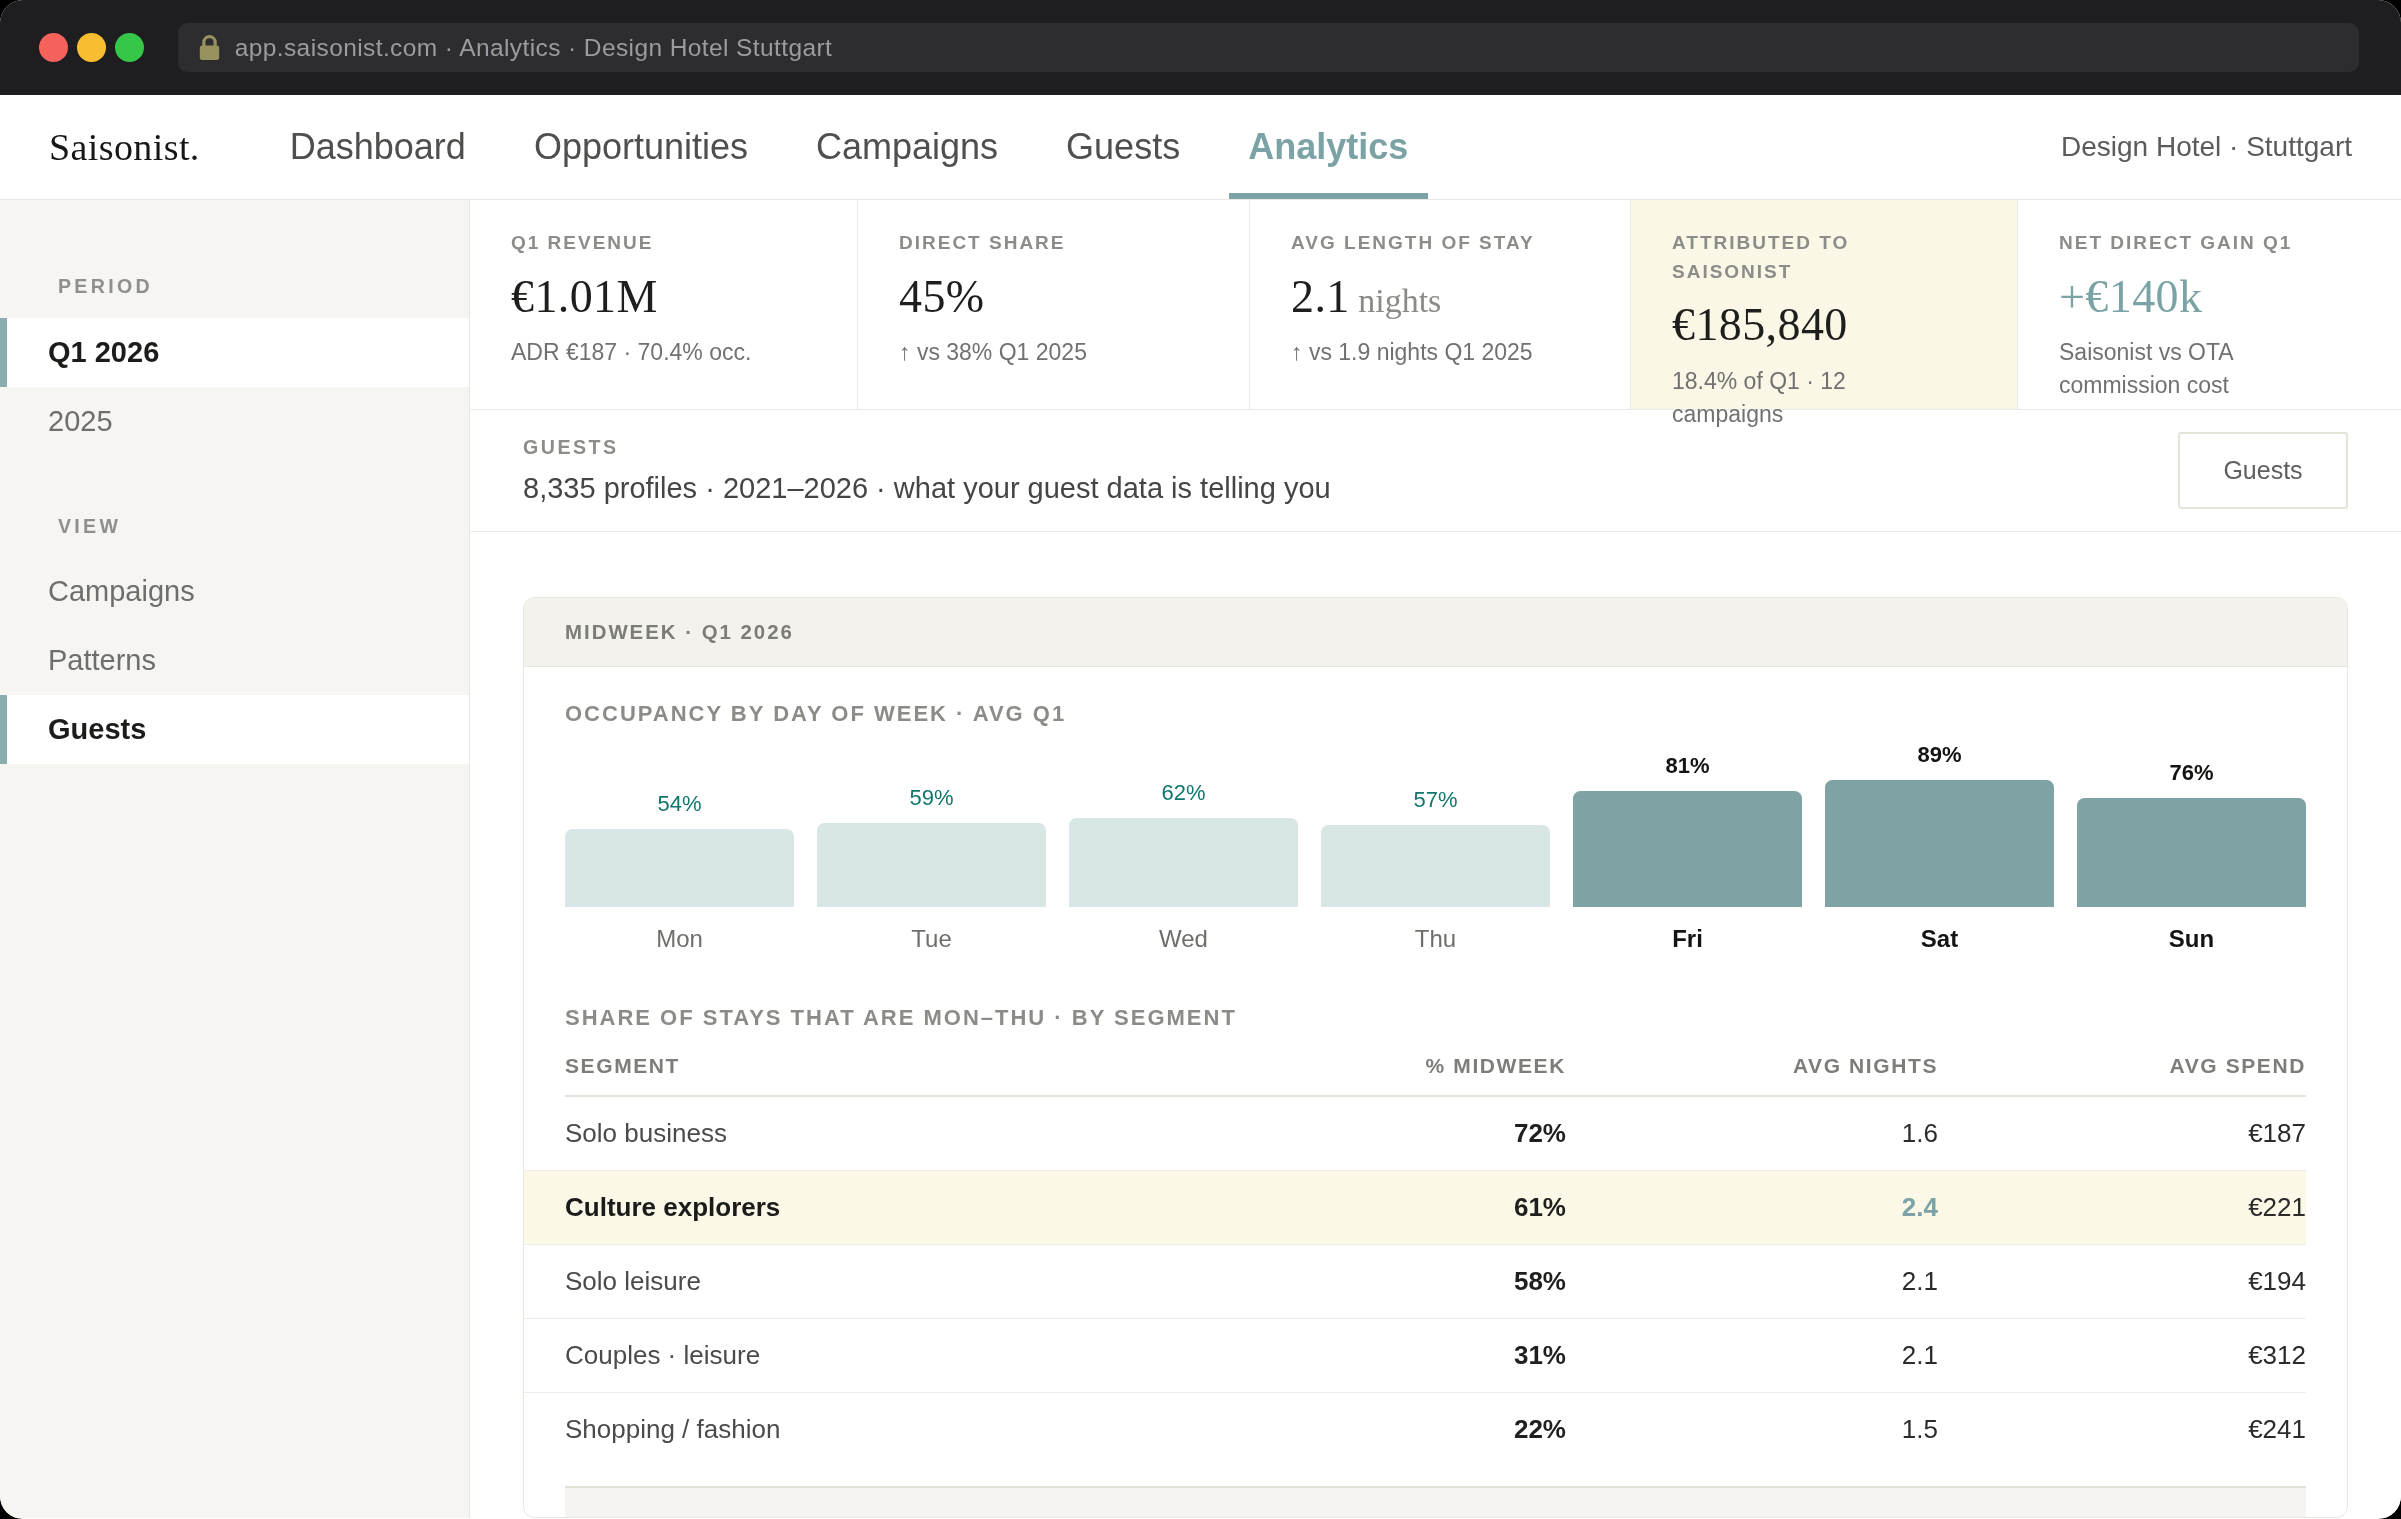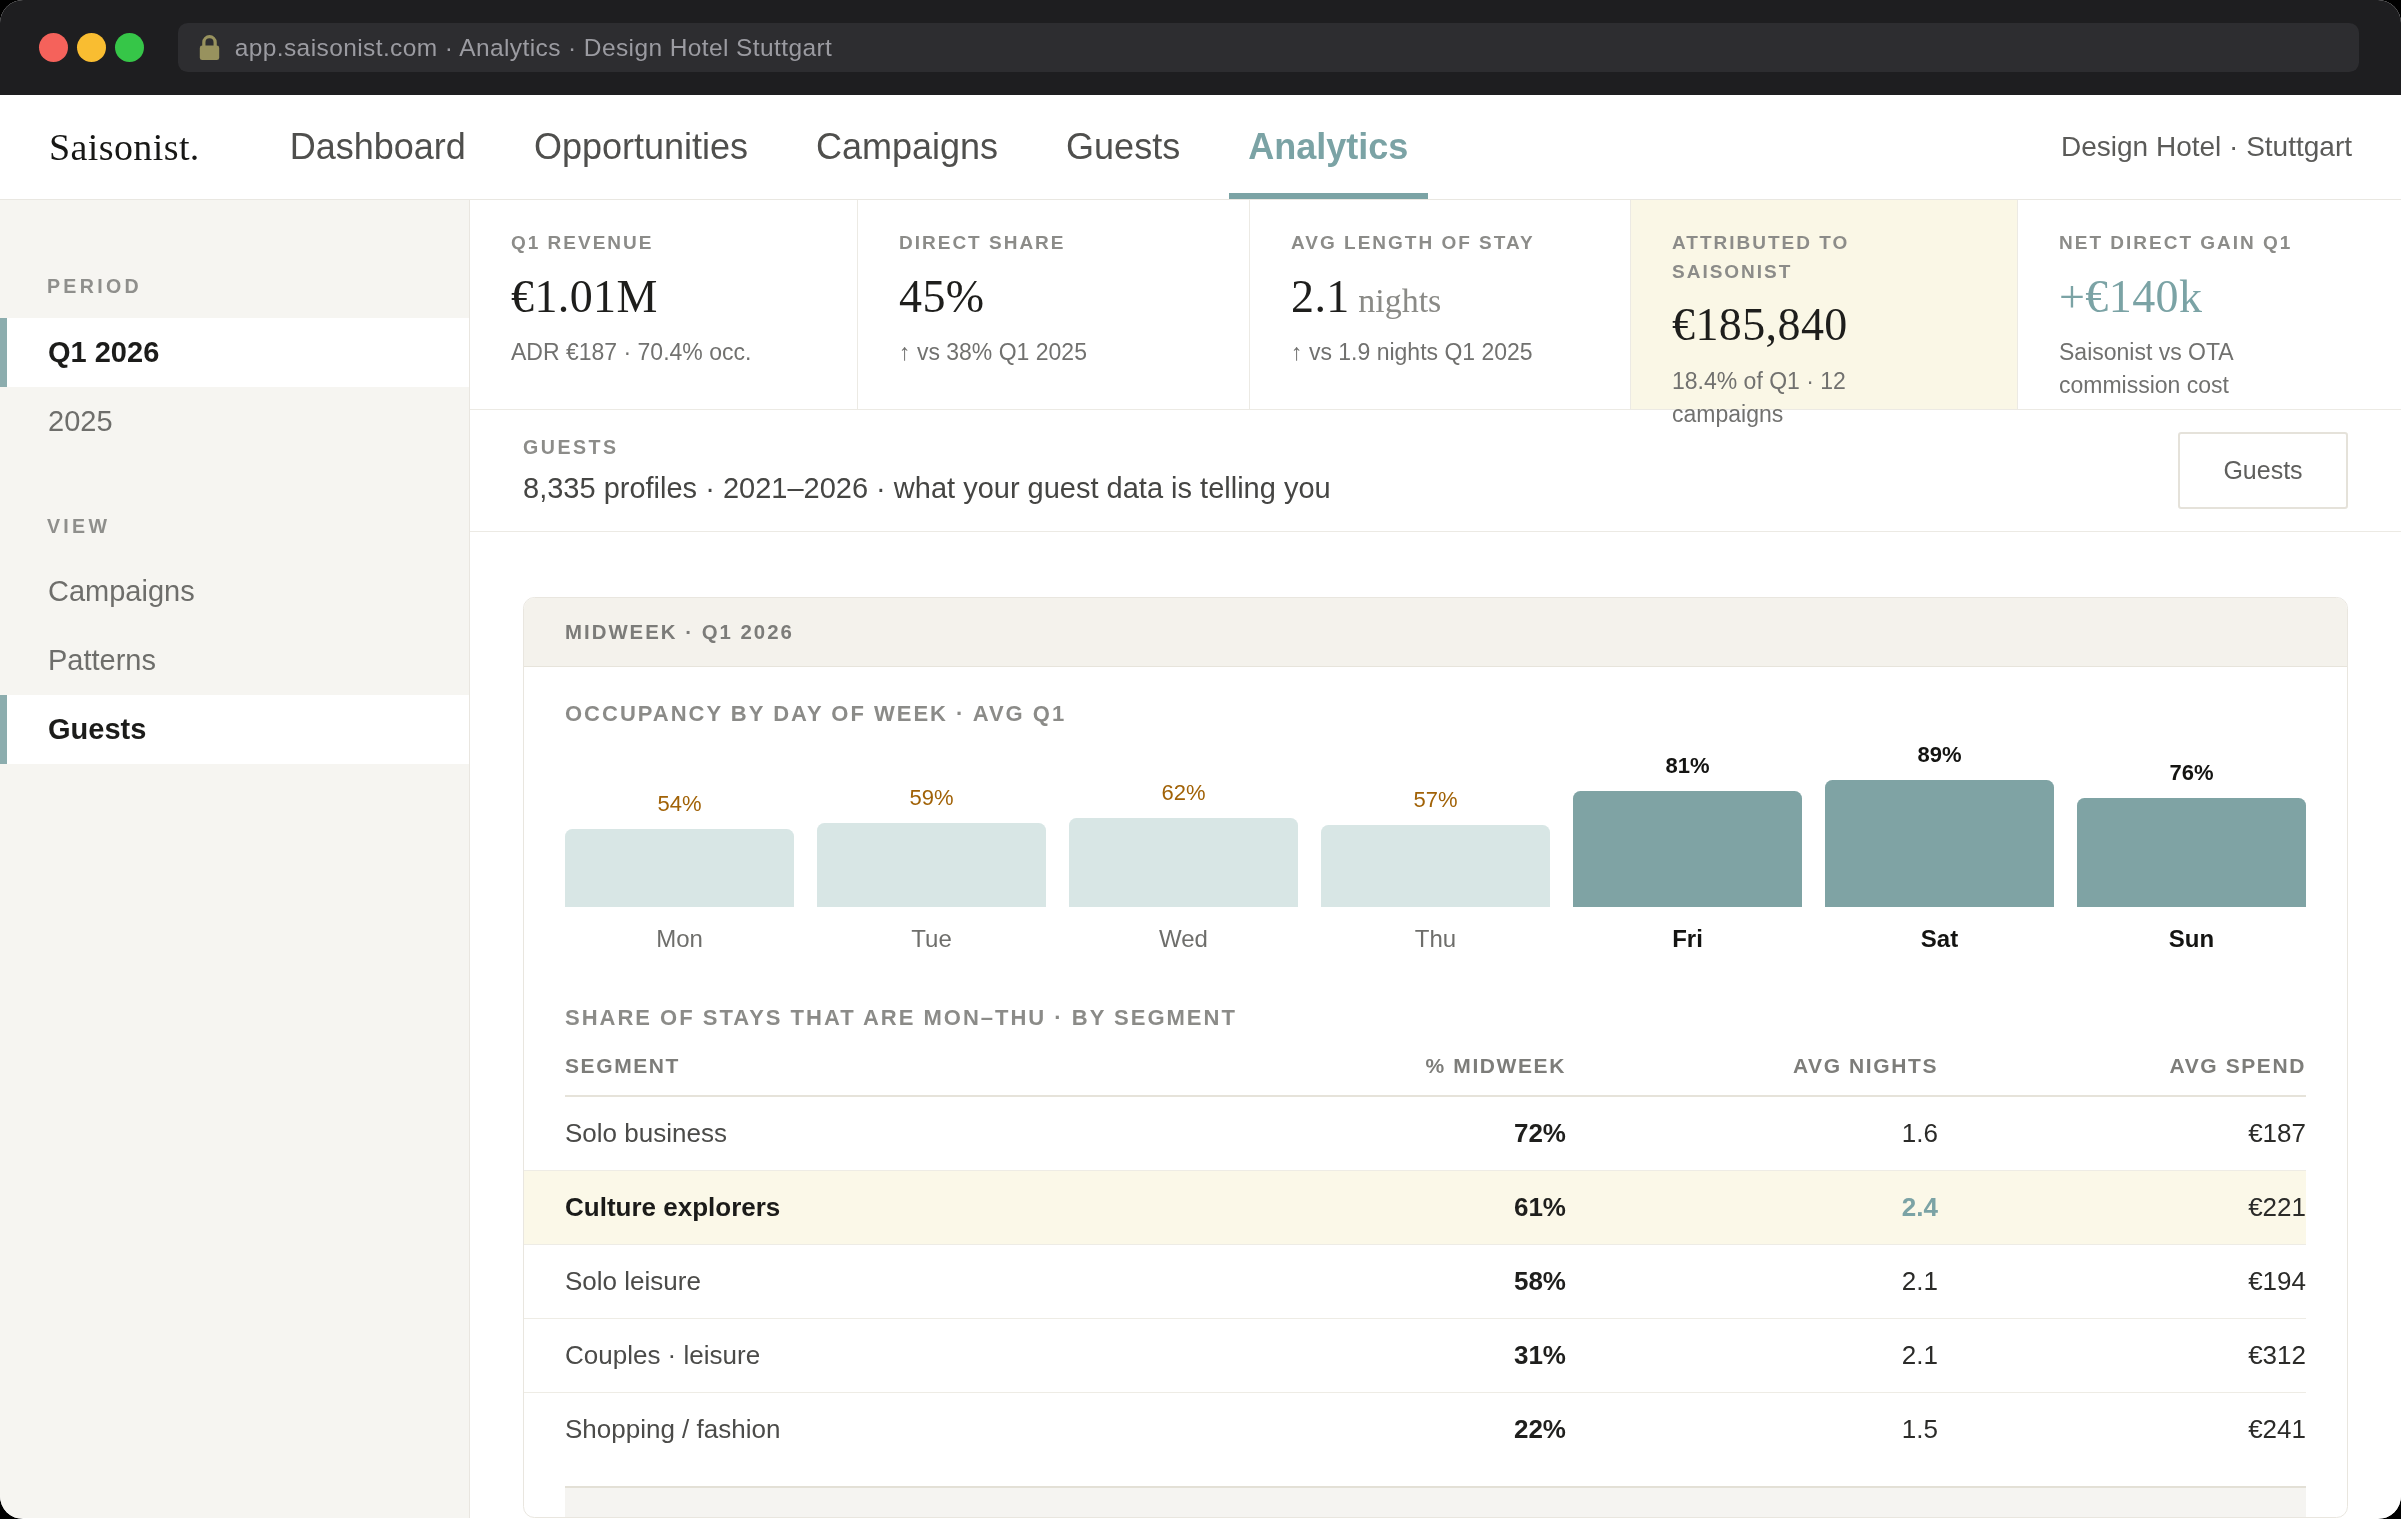--- a/index.html
+++ b/index.html
@@ -27,21 +27,21 @@
   .logo { font-family:"Liberation Serif", serif; font-size:38px; color:#171715; display:flex; align-items:center; letter-spacing:0.4px; }
   .nav { display:flex; margin-left:56px; }
   .nav-item { position:relative; display:flex; align-items:center; padding:0 34px; font-size:36px; color:#4f4f4d; cursor:pointer; }
   .nav-item.active { color:#7ba3a5; font-weight:bold; }
   .nav-item.active::after { content:""; position:absolute; left:14.7px; right:14.7px; bottom:0; height:5.7px; background:#7ba3a5; }
   .account { margin-left:auto; display:flex; align-items:center; font-size:28px; color:#5b5b59; }
 
   
   .shell { display:flex; height:1318px; overflow:hidden; }
   .sidebar { width:470px; flex:0 0 470px; background:#f6f5f1; border-right:1.6px solid #e9e6e0; padding-top:75px; box-sizing:border-box; }
-  .side-label { padding-left:47px; font-size:19.6px; letter-spacing:3.3px; color:#8f8f8c; font-weight:bold; margin-bottom:19.6px; }
+  .side-label { padding-left:47px; font-size:19.6px; letter-spacing:3.3px; color:#8f8f8c; font-weight:bold; margin-bottom:19.6px;margin-left:11px; }
   .side-gap { height:59px; }
   .side-item { height:69px; display:flex; align-items:center; padding-left:41px; font-size:29px; color:#6e6e6b; border-left:7.4px solid transparent; cursor:pointer; box-sizing:border-box; }
   .side-item.active { background:#ffffff; border-left-color:#8cadae; color:#1c1c1a; font-weight:bold; }
 
   .main { flex:1; background:#fff; min-width:0; display:flex; flex-direction:column; }
 
   
   .kpis { display:grid; grid-template-columns:388px 392px 381px 387px 1fr; border-bottom:1.6px solid #eceae4; }
   .kpi { height:209px; box-sizing:border-box; padding:29px 29px 0 41px; border-right:1.6px solid #eceae4; }
   .kpi:last-child { border-right:none; }
@@ -61,21 +61,21 @@
   
   .card { margin:65px 53px 0; border:1.6px solid #e9e6df; border-radius:11.4px; height:1144px; box-sizing:border-box; overflow:hidden; }
   .card-head { height:69px; background:#f4f2ec; border-bottom:1.6px solid #e7e4db; display:flex; align-items:center; padding:0 41px; font-size:20.4px; letter-spacing:2px; color:#7c7c79; font-weight:bold; box-sizing:border-box; }
   .card-body { padding:0 41px; }
   .sec-title { font-size:22px; letter-spacing:2px; color:#8b8b88; font-weight:bold; }
   .chart-title { margin-top:34px; }
 
   
   .chart { display:flex; gap:23px; align-items:flex-end; margin-top:14.7px; }
   .ch-col { flex:1; min-width:0; text-align:center; }
-  .ch-val { font-size:22px; color:#a16207; margin-bottom:11.4px; }
+  .ch-val { font-size:22px; color:#0f766e; margin-bottom:11.4px; }
   .ch-bar { border-radius:7.4px 7.4px 0 0; background:#d8e6e5; }
   .ch-day { margin-top:18px; font-size:24px; color:#6e6e6b; }
   .ch-col.weekend .ch-val, .ch-col.weekend .ch-day { color:#141412; font-weight:bold; }
   .ch-col.weekend .ch-bar { background:#7fa3a4; }
 
   
   .table-title { margin-top:52px; }
   .table { margin-left:-41px; }
   .t-head { display:grid; grid-template-columns:1fr 204px 372px 368px; padding:23px 0 19.6px; position:relative; }
   .t-head::after { content:""; position:absolute; left:41px; right:0; bottom:0; height:2.5px; background:#e6e3da; }

